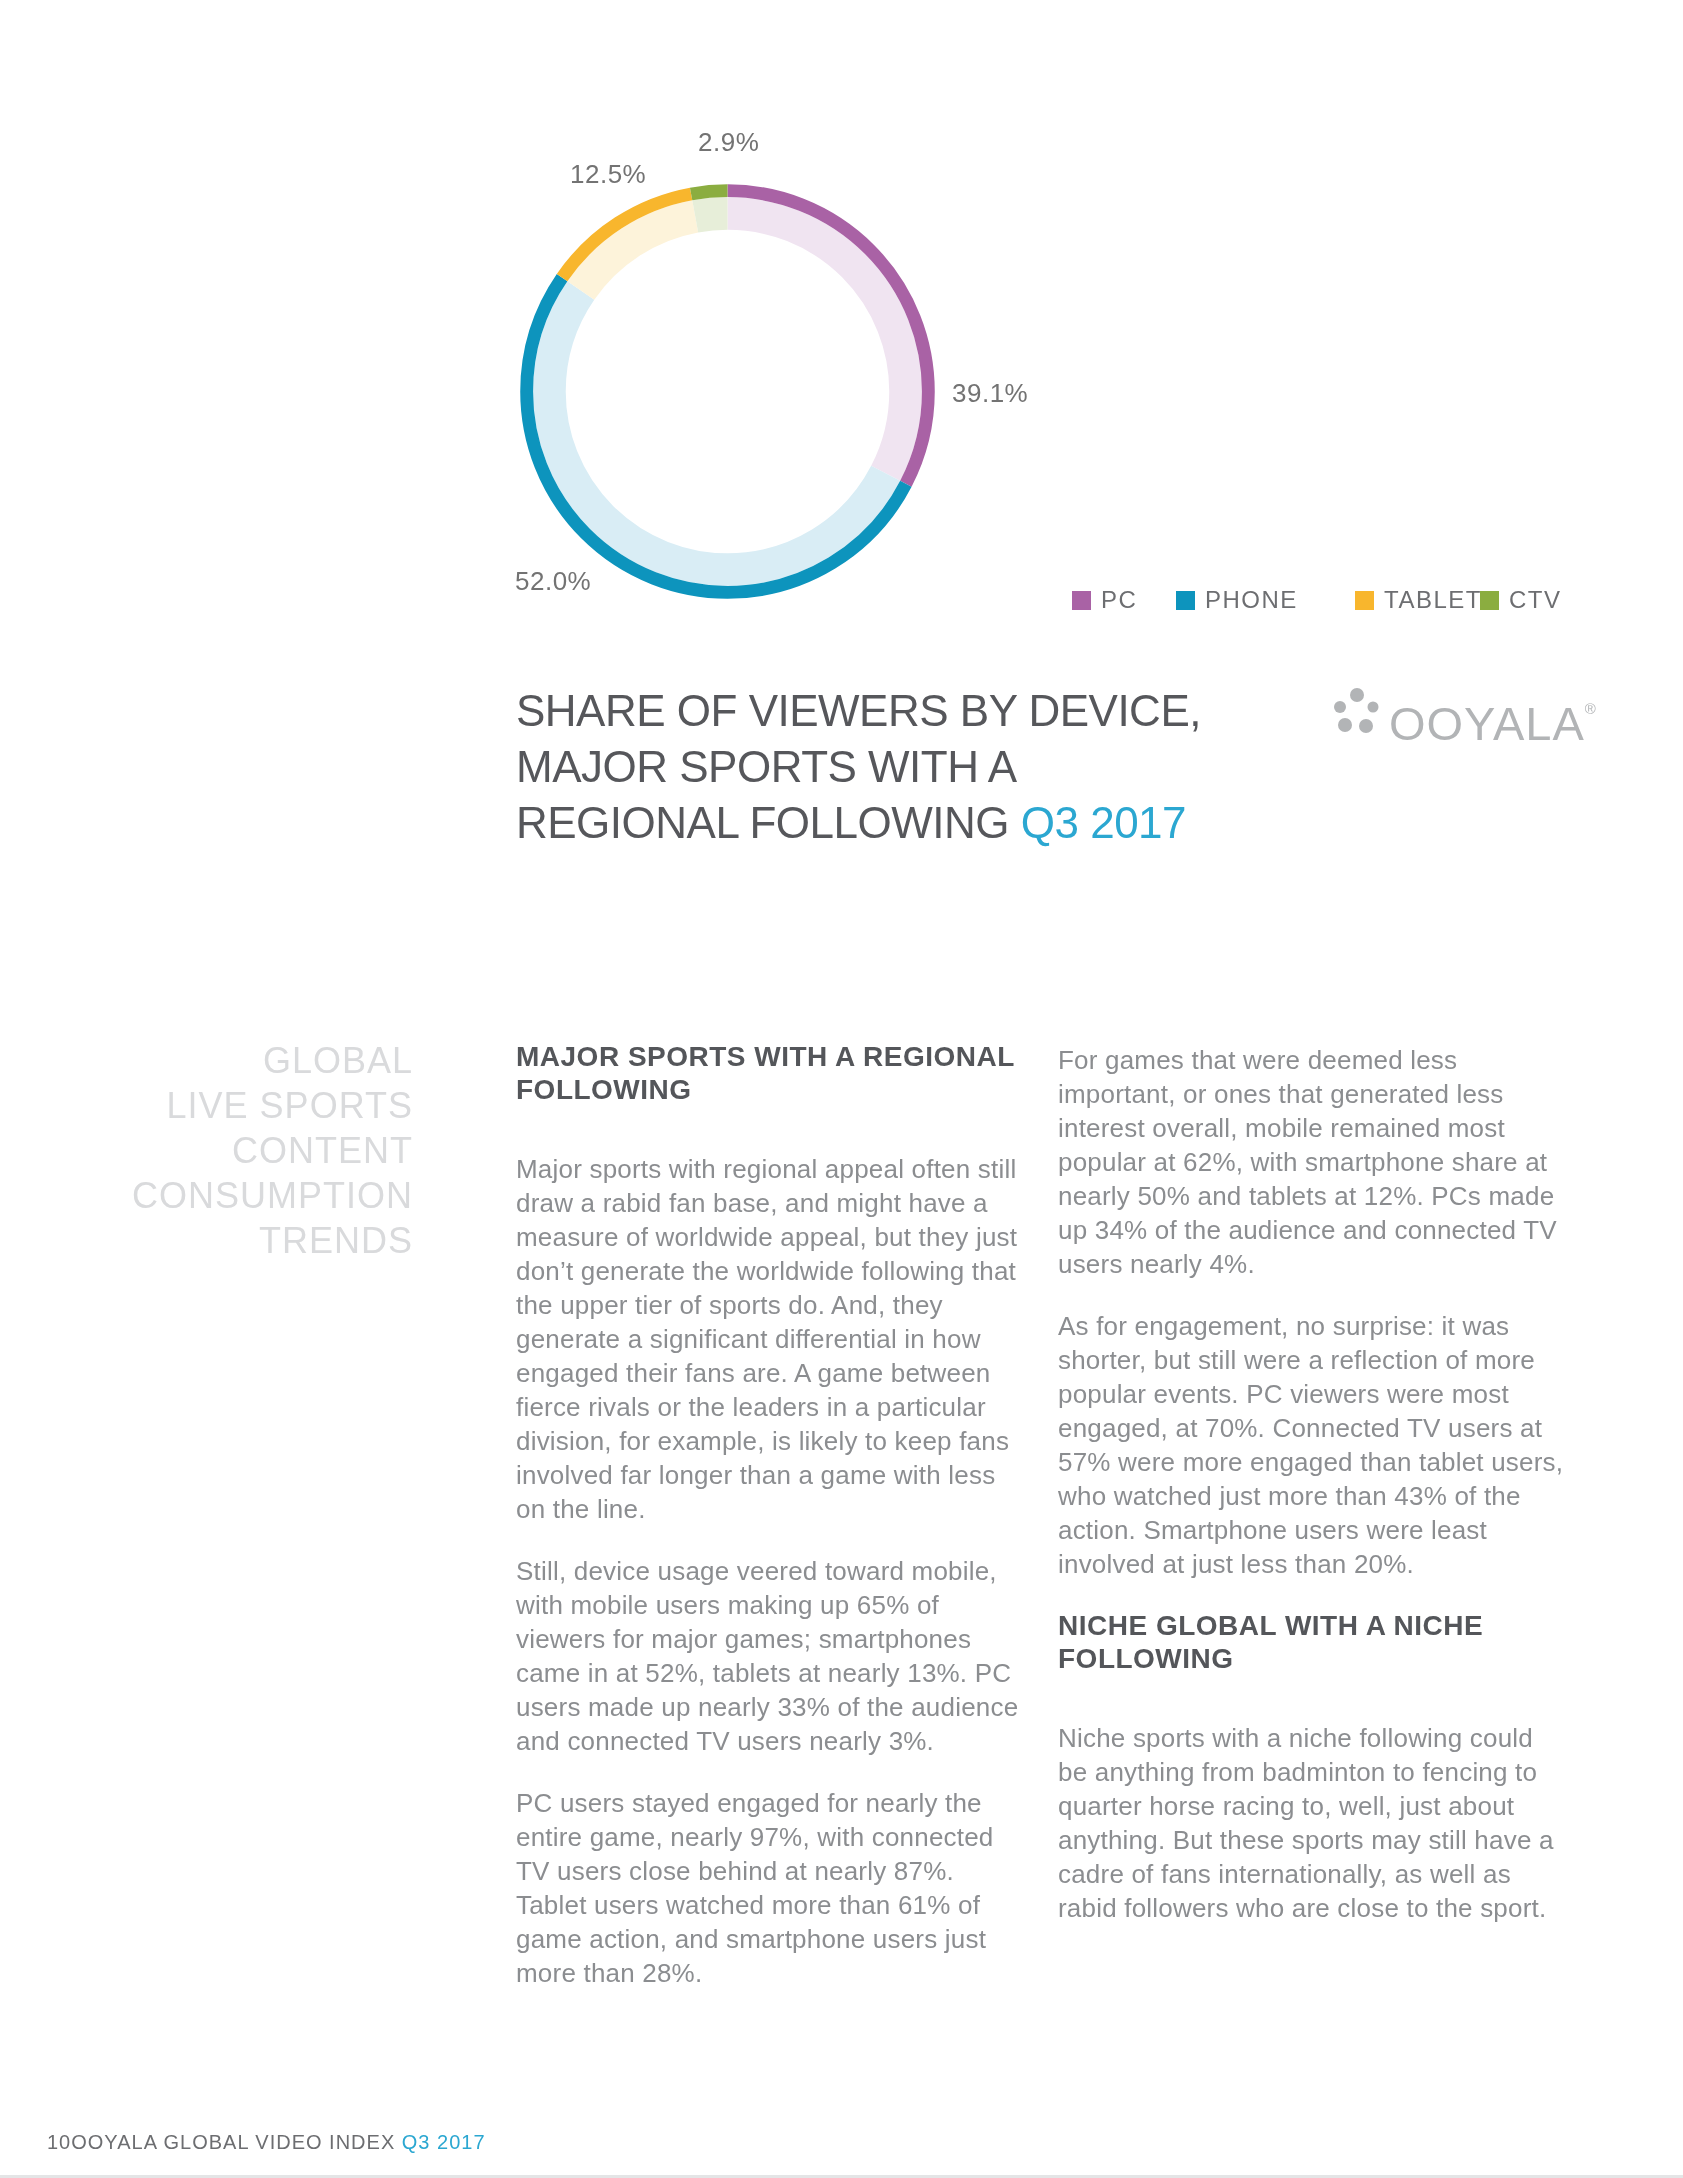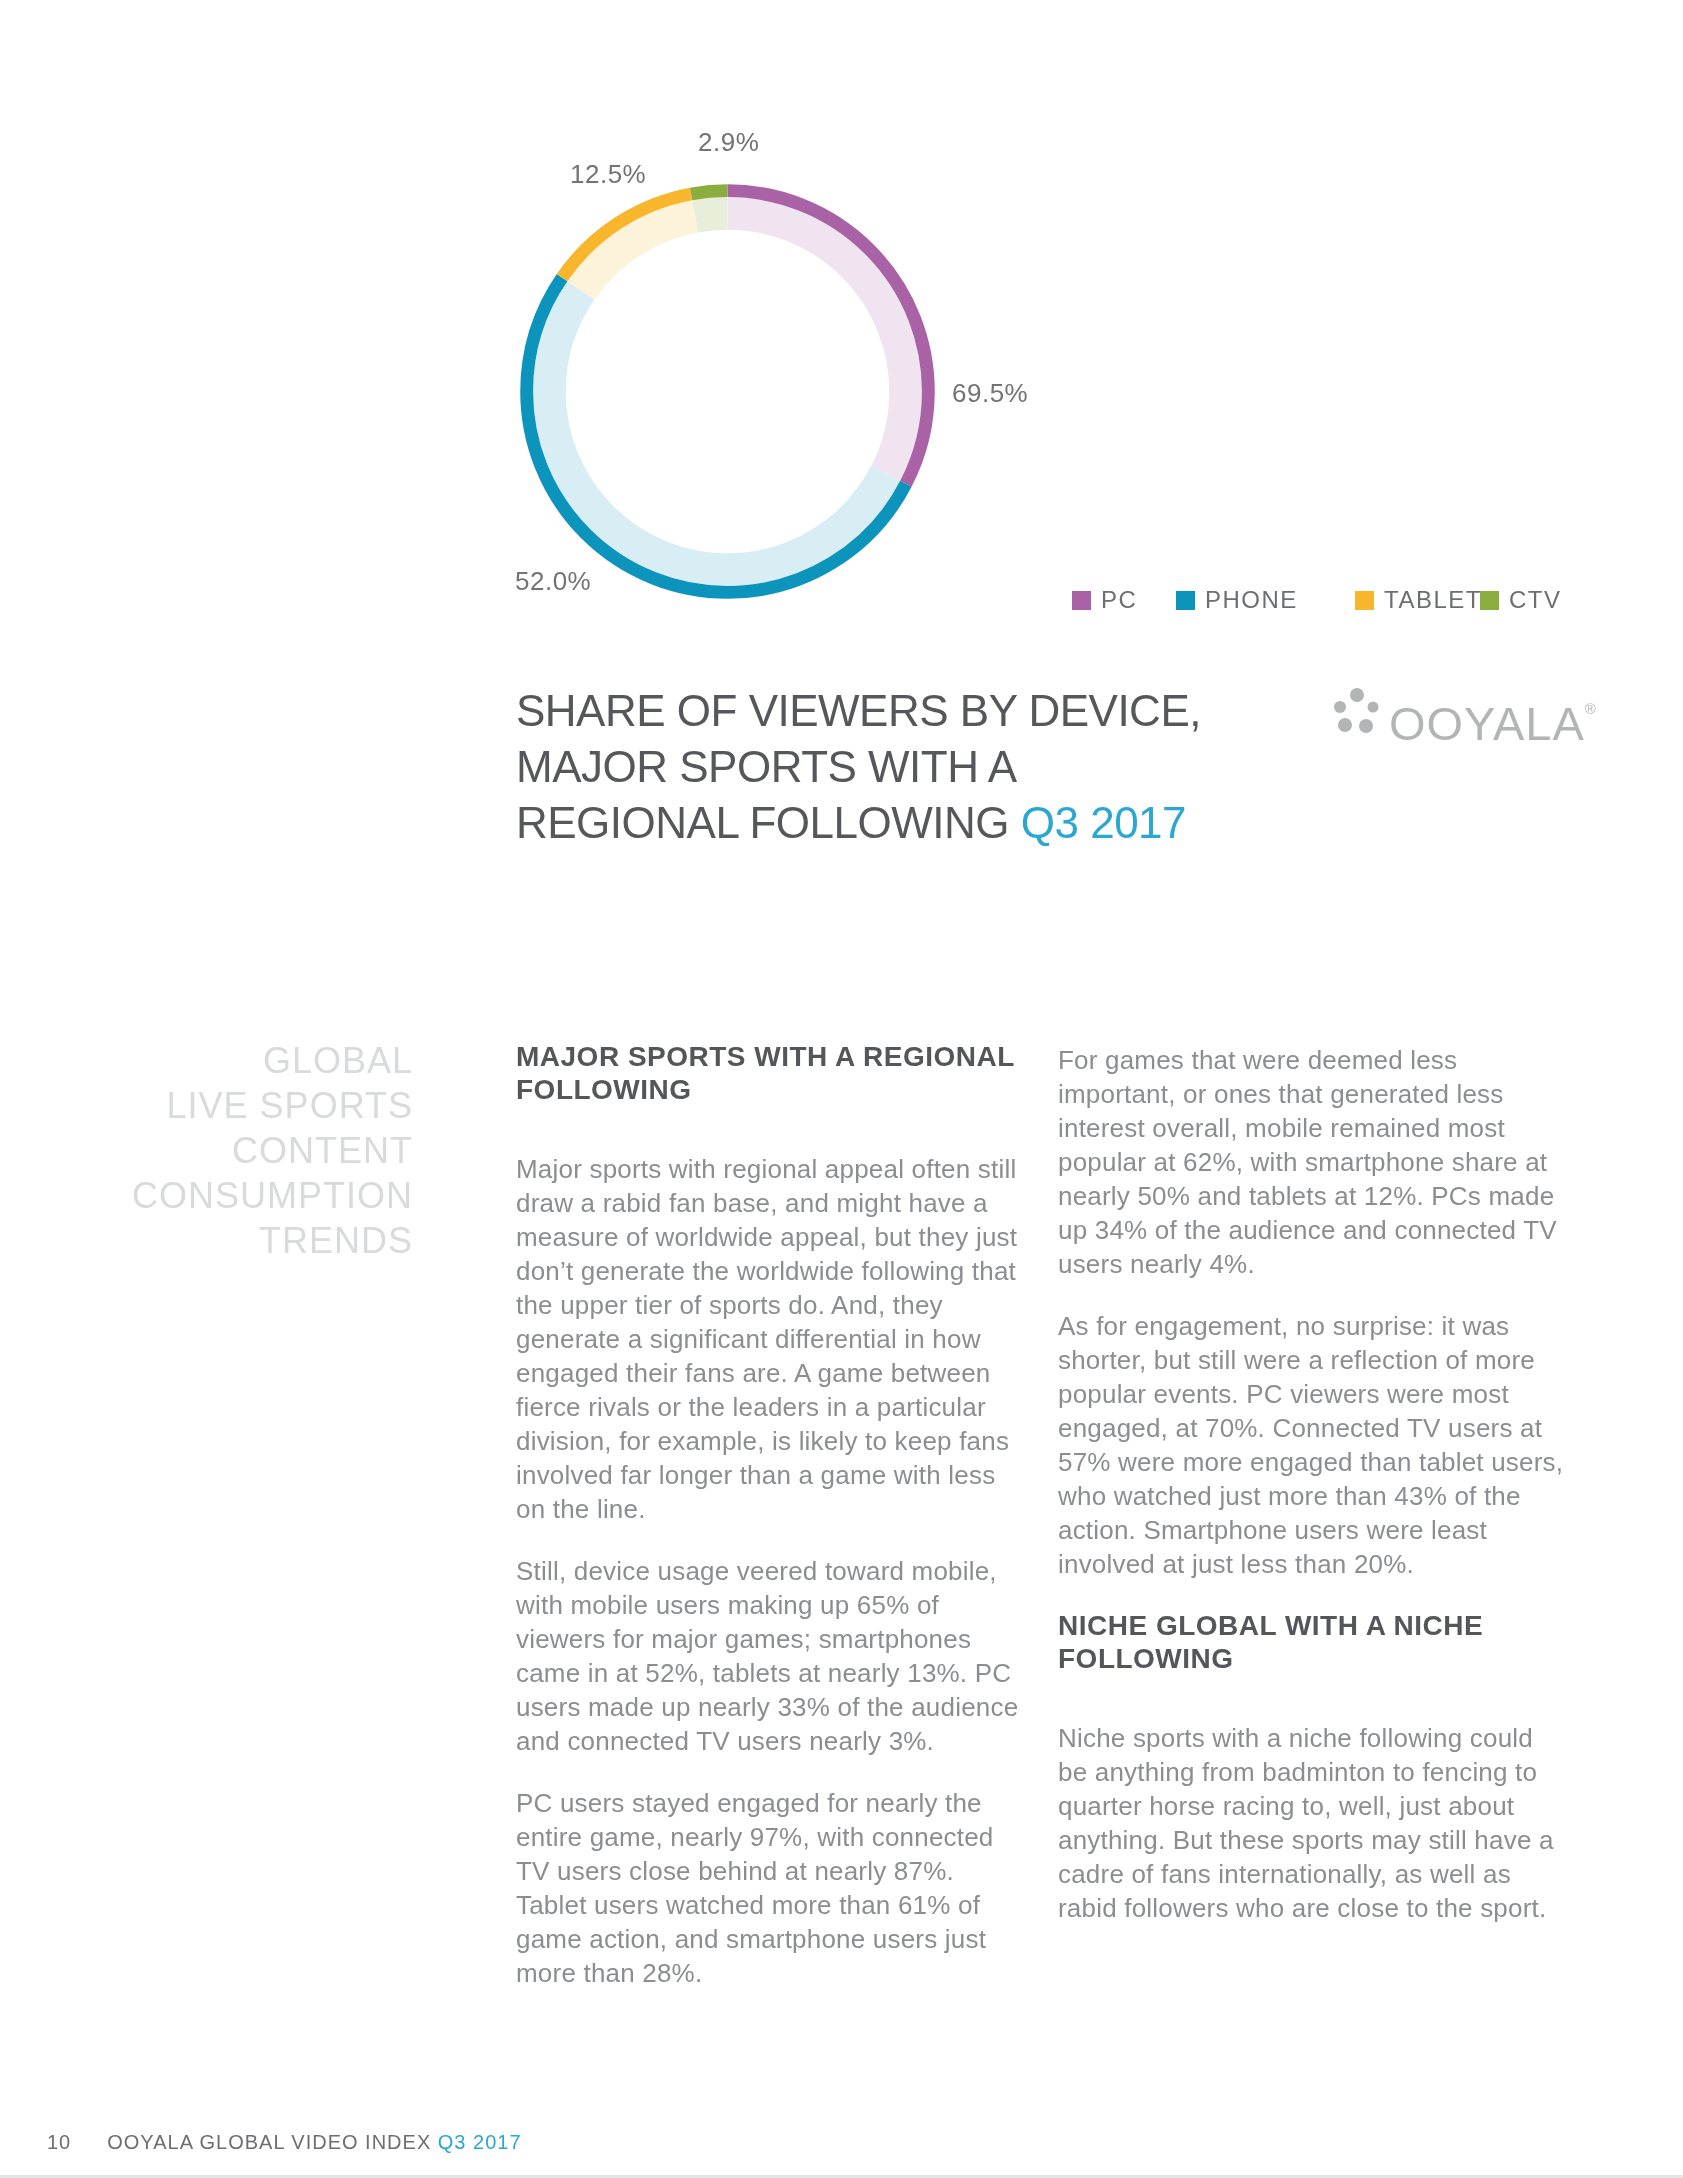--- a/index.html
+++ b/index.html
@@ -67,21 +67,21 @@
   .col p {
     font-size:26px; line-height:34px; font-weight:400; letter-spacing:0.2px;
     margin-bottom:28px; color:#8b8d90;
   }
 
   
   .footer {
     position:absolute; left:47px; top:2131px;
     font-size:20px; letter-spacing:1px; color:#6d6e71; font-weight:400;
   }
-  .footer .page-num { margin-right:36px; }
+  .footer .page-num { }
   .footer .accent { color:#2ba7d1; }
 </style>
 </head>
 <body>
 
 <div class="page">
 
   <div class="donut-area">
     <svg class="donut-svg" viewBox="0 0 470 470">
       <g id="donut-g" transform="rotate(-90 235 235)">
@@ -90,21 +90,21 @@
           <circle cx="235" cy="235" r="180" fill="none" stroke="#d9edf5" stroke-width="33" pathLength="100" stroke-dasharray="52 48" stroke-dashoffset="-32.6"></circle>
           <circle cx="235" cy="235" r="203" fill="none" stroke="#0d94bd" stroke-width="13" pathLength="100" stroke-dasharray="52 48" stroke-dashoffset="-32.6"></circle>
           <circle cx="235" cy="235" r="180" fill="none" stroke="#fdf3da" stroke-width="33" pathLength="100" stroke-dasharray="12.5 87.5" stroke-dashoffset="-84.6"></circle>
           <circle cx="235" cy="235" r="203" fill="none" stroke="#f8b62d" stroke-width="13" pathLength="100" stroke-dasharray="12.5 87.5" stroke-dashoffset="-84.6"></circle>
           <circle cx="235" cy="235" r="180" fill="none" stroke="#e7eed9" stroke-width="33" pathLength="100" stroke-dasharray="2.9 97.1" stroke-dashoffset="-97.1"></circle>
           <circle cx="235" cy="235" r="203" fill="none" stroke="#8bad40" stroke-width="13" pathLength="100" stroke-dasharray="2.9 97.1" stroke-dashoffset="-97.1"></circle>
         </g>
     </svg>
     <span class="slice-label lbl-ctv">2.9%</span>
     <span class="slice-label lbl-tablet">12.5%</span>
-    <span class="slice-label lbl-pc">69.5%</span>
+    <span class="slice-label lbl-pc">39.1%</span>
     <span class="slice-label lbl-phone">52.0%</span>
   </div>
 
   <div class="legend-item legend-pc">
     <span class="swatch" style="background: rgb(169, 98, 165);"></span>
     <span class="legend-label">PC</span>
   </div>
   <div class="legend-item legend-phone">
     <span class="swatch" style="background: rgb(13, 148, 189);"></span>
     <span class="legend-label">PHONE</span>

